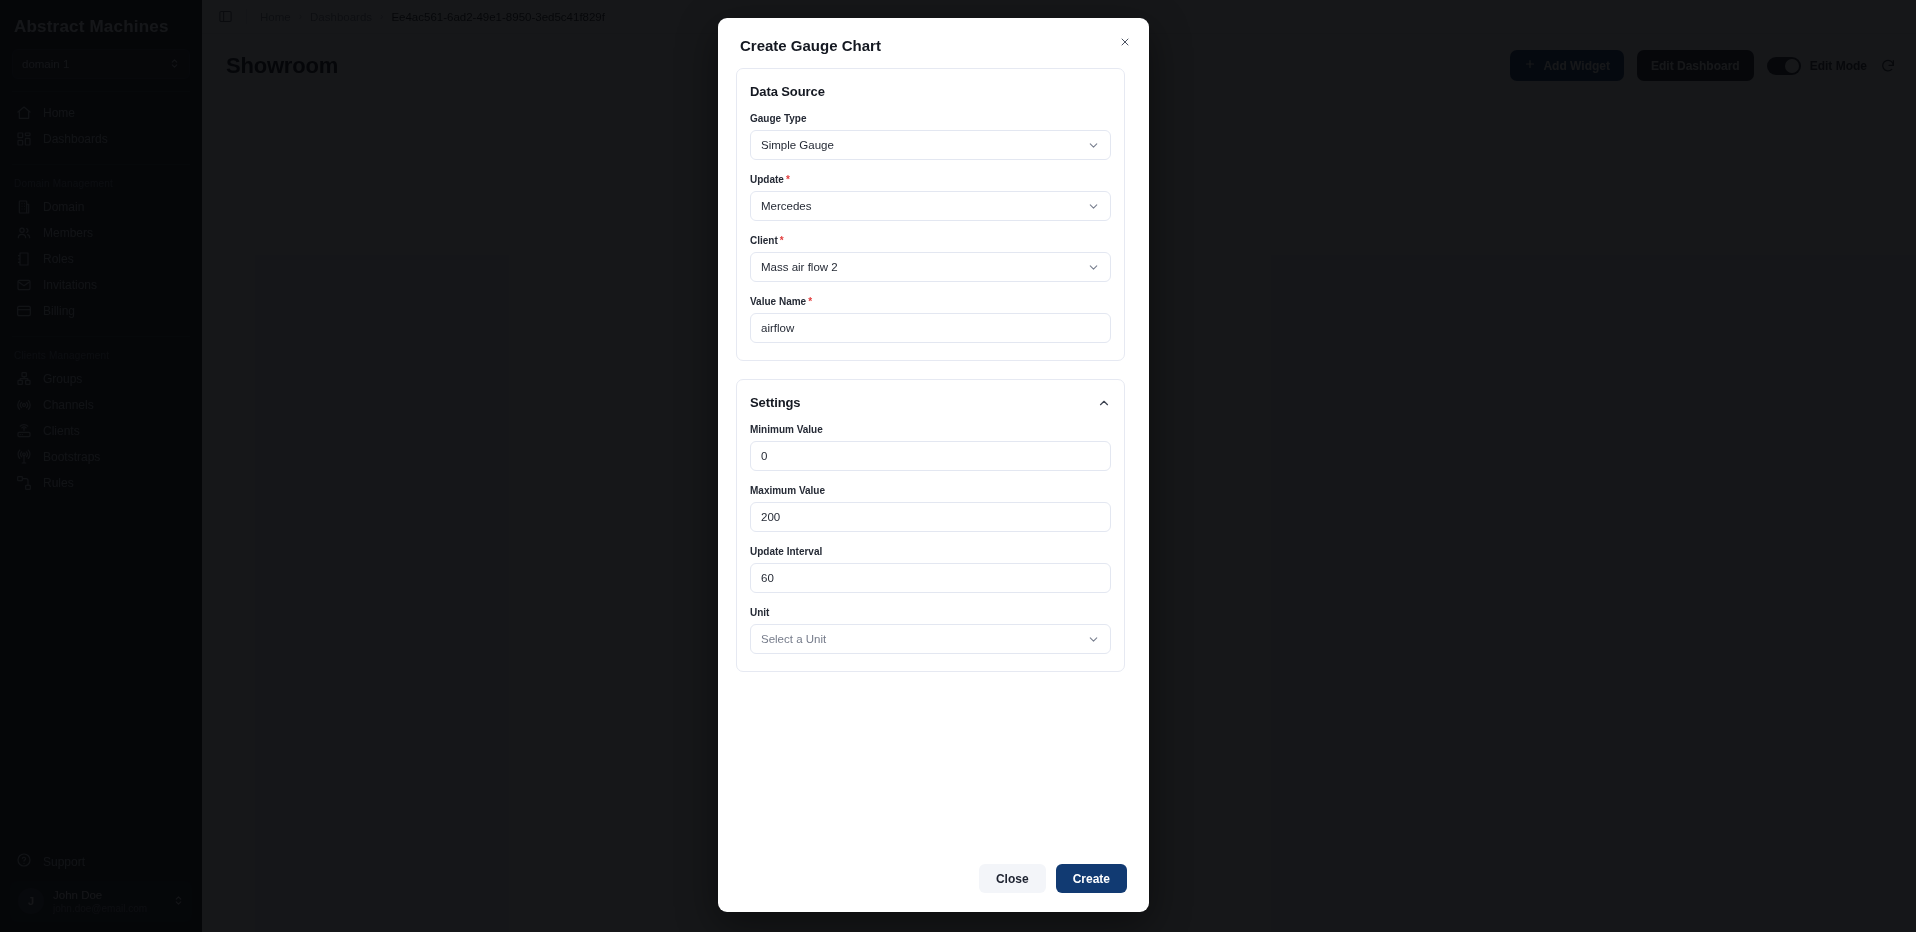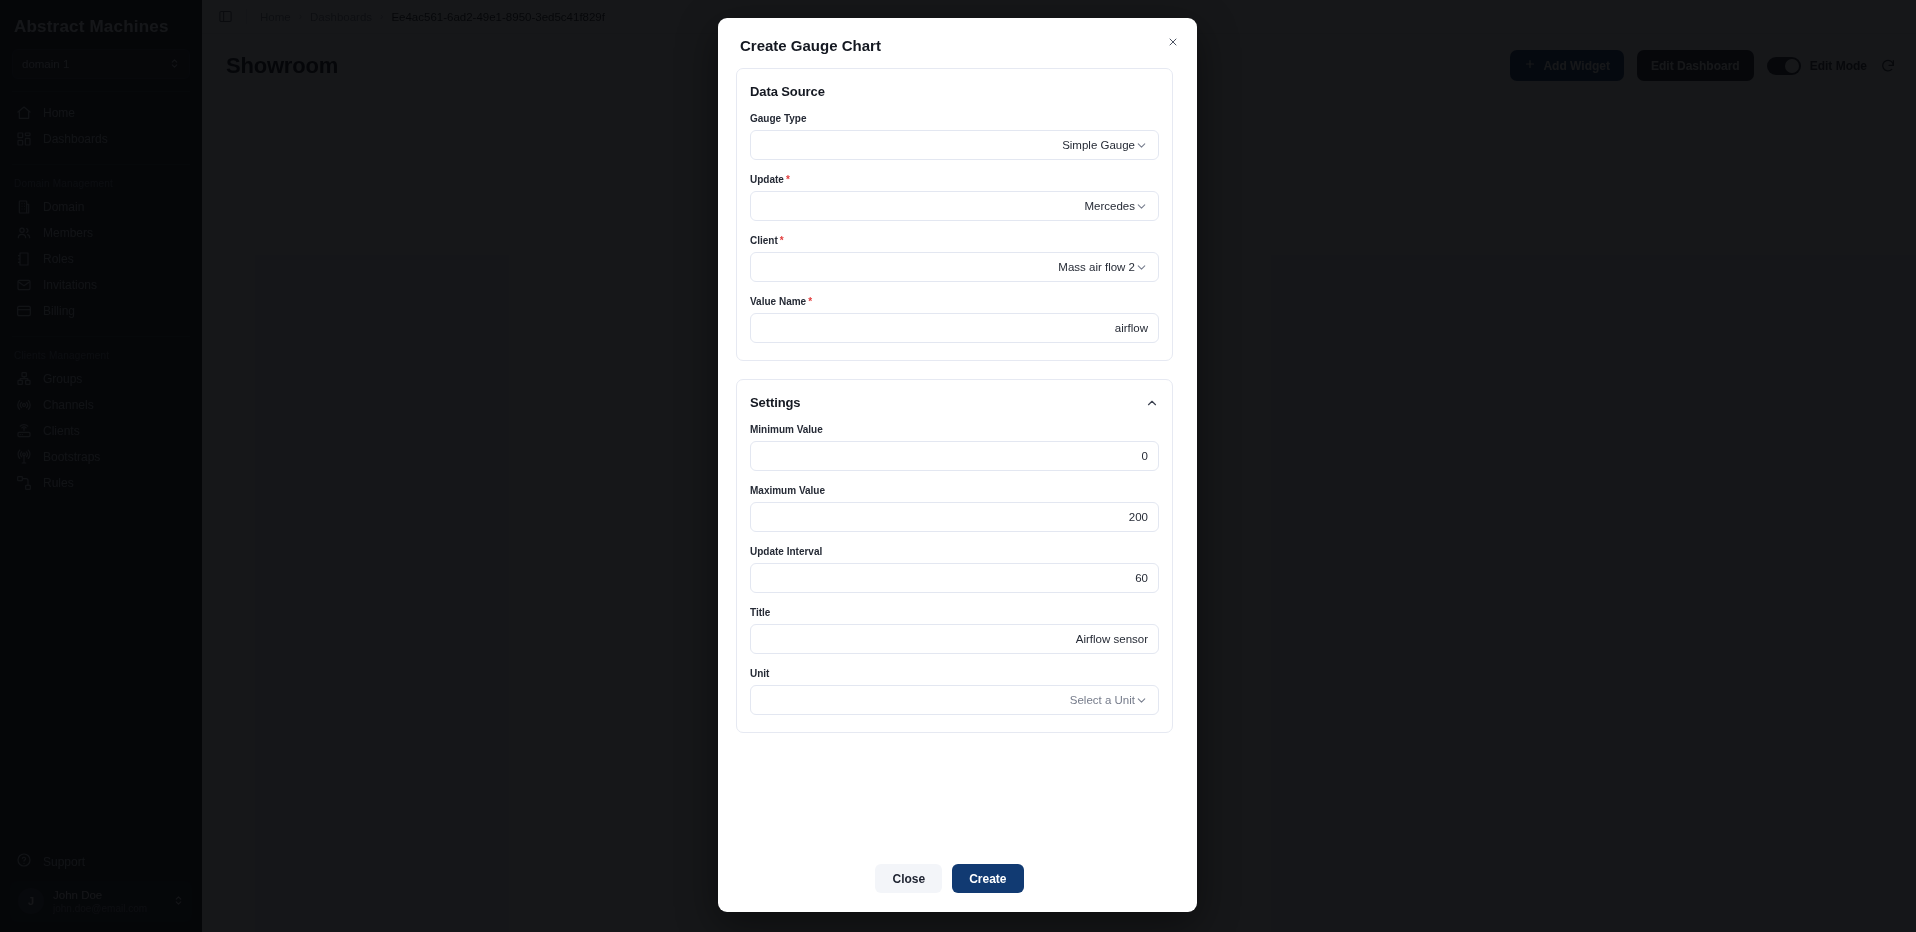--- a/index.html
+++ b/index.html
@@ -109,21 +109,21 @@
   }
   .toggle-label { font-size: 12px; color: #2b2f3a; font-weight: 600; }
   .refresh-icon { width: 16px; height: 16px; color: #2b2f3a; }
   .canvas { flex: 1; }
 
   
   .overlay {
     position: absolute; inset: 0; background: rgba(4,5,8,0.93);
   }
   .modal {
-    position: absolute; left: 718px; top: 18px; width: 479px; height: 894px;
+    position: absolute; left: 718px; top: 18px; width: 431px; height: 894px;
     background: #ffffff; border-radius: 9px; overflow: hidden;
     display: flex; flex-direction: column;
     box-shadow: 0 12px 40px rgba(0,0,0,.45);
   }
   .modal-head {
     position: relative; padding: 19px 22px 7px 22px;
   }
   .modal-title { font-size: 15px; font-weight: 700; color: #141821; }
   .modal-close {
     position: absolute; top: 14px; right: 14px;
@@ -152,27 +152,27 @@
   .flabel {
     font-size: 10px; font-weight: 600; color: #252a35; margin-bottom: 6px;
     display: block;
   }
   .req { color: #e23c3c; margin-left: 2px; }
   .control {
     height: 30px; width: 100%; border: 1px solid #e3e7f1; border-radius: 6px;
     background: #fff; display: flex; align-items: center;
     padding: 0 10px; font-size: 11.5px; color: #262b36;
   }
-  .control .val { flex: 1; text-align: right; }
+  .control .val { flex: 1; }
   .control .val.placeholder { color: #767c8b; }
   .control .chev { width: 13px; height: 13px; color: #7a8090; flex: 0 0 13px; }
 
   .modal-foot {
-    display: flex; justify-content: center; align-items: center; gap: 10px;
-    padding: 16px 38px 19px 22px;
+    display: flex; justify-content: flex-end; align-items: center; gap: 10px;
+    padding: 16px 22px 19px 22px;
   }
   .btn-close {
     height: 29px; padding: 0 17px; border-radius: 6px;
     background: #f3f5f9; color: #1d2230; font-size: 12px; font-weight: 600;
     border: none; font-family: inherit;
   }
   .btn-create {
     height: 29px; padding: 0 17px; border-radius: 6px;
     background: #113a72; color: #ffffff; font-size: 12px; font-weight: 600;
     border: none; font-family: inherit;
@@ -503,26 +503,20 @@
           </div>
         </div>
 
         <div class="field">
           <label class="flabel">Update Interval</label>
           <div class="control">
             <span class="val">60</span>
           </div>
         </div>
 
-        <div class="field">
-          <label class="flabel">Title</label>
-          <div class="control">
-            <span class="val">Airflow sensor</span>
-          </div>
-        </div>
 
         <div class="field">
           <label class="flabel">Unit</label>
           <div class="control">
             <span class="val placeholder">Select a Unit</span>
             <span class="chev">
               <svg width="13" height="13" viewBox="0 0 24 24" fill="none" stroke="currentColor" stroke-width="2" stroke-linecap="round" stroke-linejoin="round">
                   <polyline points="6 9 12 15 18 9"></polyline>
                 </svg>
             </span>

